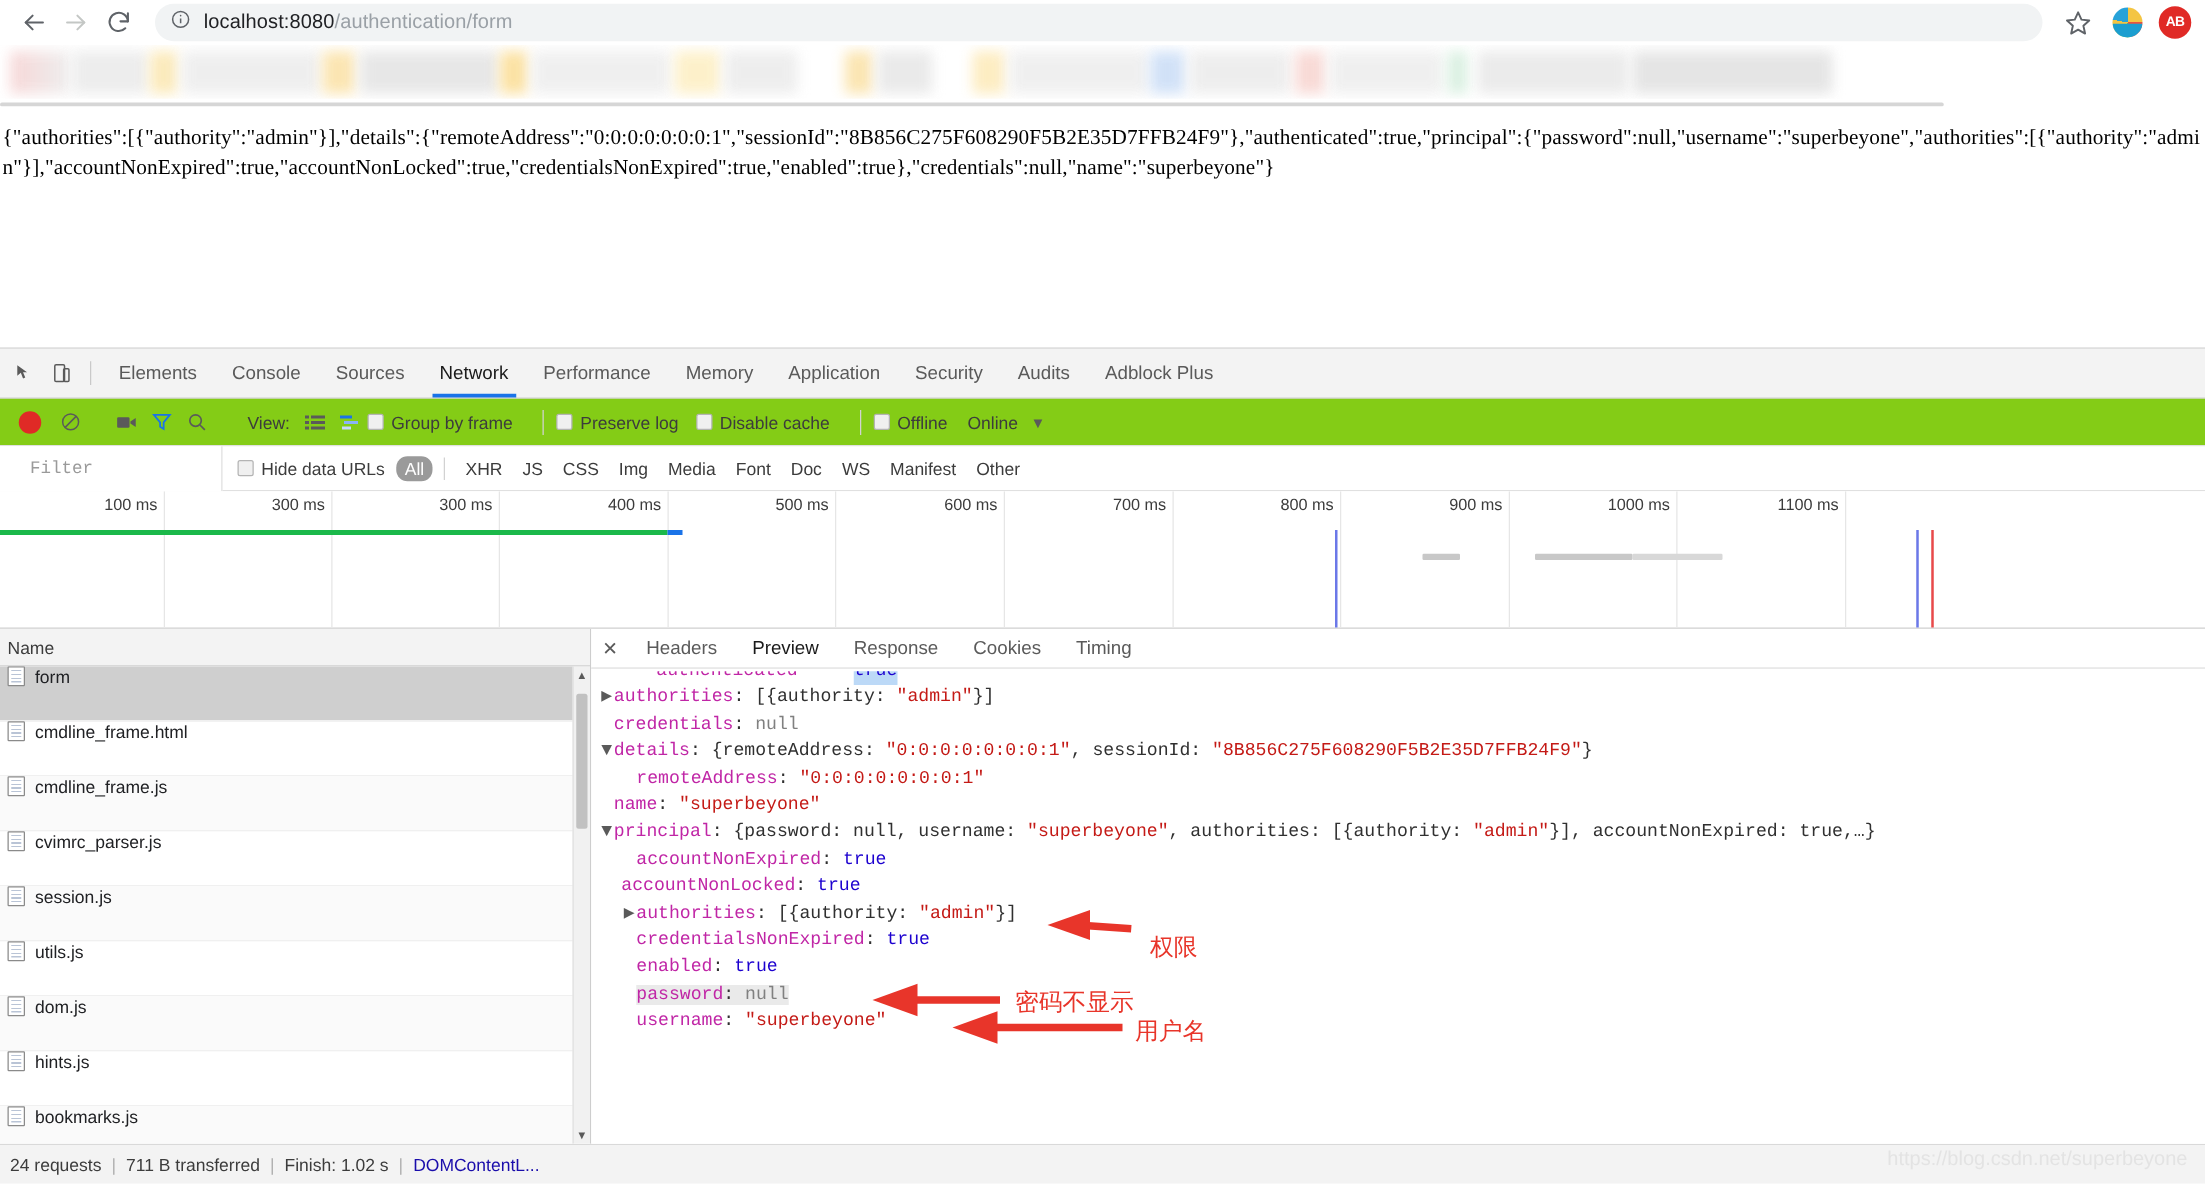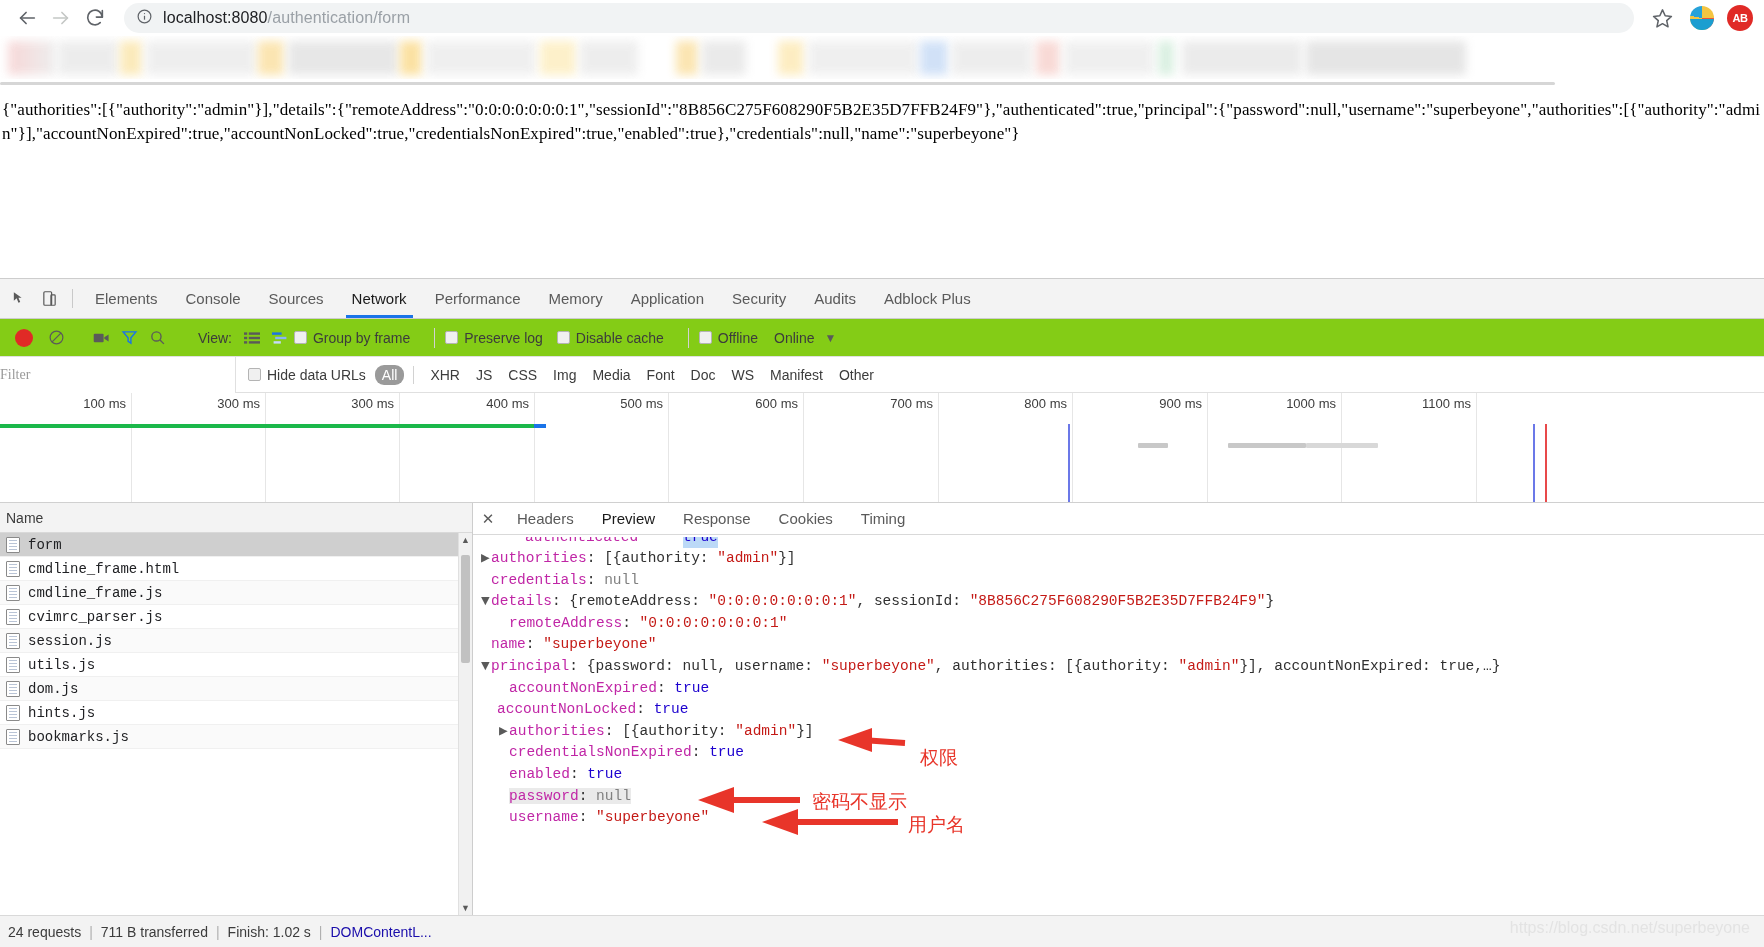--- a/index.html
+++ b/index.html
@@ -138,24 +138,24 @@
   .nt-vsep { width:1px; height: 20px; background:#d2d2d2; margin: 0 10px; }
   .nt-caret { color:#5a5a5a; font-size: 12px; margin-left: 10px; }
   .nt-online { font-size: 14px; color:#3c3c3c; margin-left: 2px; }
 
   
   .filter-row {
     height: 36px; display: flex; align-items: center;
     border-bottom: 1px solid #e0e0e0; flex: 0 0 auto; background:#fff;
   }
   .filter-input {
-    width: 236px; height: 36px; border: none; outline: none;
-    font-size: 14px; color: #555; padding-left: 0;
+    width: 178px; height: 36px; border: none; outline: none;
+    font-size: 14px; color: #555; padding-left: 24px;
     border-right: 1px solid #e0e0e0; background: #fff;
-    font-family: Liberation Serif, serif;
+    font-family: Liberation Mono, monospace;
   }
   .filter-input::placeholder { color: #9a9a9a; }
   .f-type {
     font-size: 14px; color: #3c3c3c; padding: 2px 7px; margin: 0 1px;
     border-radius: 9px; white-space: nowrap;
   }
   .f-type.active { background: #9a9a9a; color: #fff; }
   .f-divider { width: 1px; height: 18px; background: #d2d2d2; margin: 0 8px; }
 
   
@@ -183,22 +183,22 @@
     width: 473px; flex: 0 0 auto; border-right: 1px solid #cdcdcd;
     display: flex; flex-direction: column; min-height: 0;
   }
   .lp-header {
     height: 30px; display:flex; align-items:center; padding-left: 6px;
     font-size: 14px; color: #3c3c3c; background:#f3f3f3;
     border-bottom: 1px solid #d9d9d9; flex: 0 0 auto;
   }
   .lp-list { flex: 1 1 auto; overflow: hidden; position: relative; }
   .lp-row {
-    height: 24px; display: flex; align-items: center; padding-left: 6px;
-    font-size: 14px; color: #202124; border-bottom: 1px solid #f0f0f0; font-family: Liberation Mono, monospace;
+    height: 44px; display: flex; align-items: flex-start; padding-left: 6px;
+    font-size: 14px; color: #202124; border-bottom: 1px solid #f0f0f0;
   }
   .lp-row:nth-child(odd) { background: #fafafa; }
   .lp-row.selected { background: #cfcfcf; }
   .doc-icon {
     width: 14px; height: 16px; border: 1px solid #8a8a8a; background: #fff;
     margin-right: 8px; flex: 0 0 auto; position: relative; border-radius:1px;
   }
   .doc-icon::after {
     content:""; position:absolute; left:2px; top:2px; right:2px; bottom:2px;
     background: repeating-linear-gradient(to bottom, #b9c4d6 0 1px, transparent 1px 3px);

